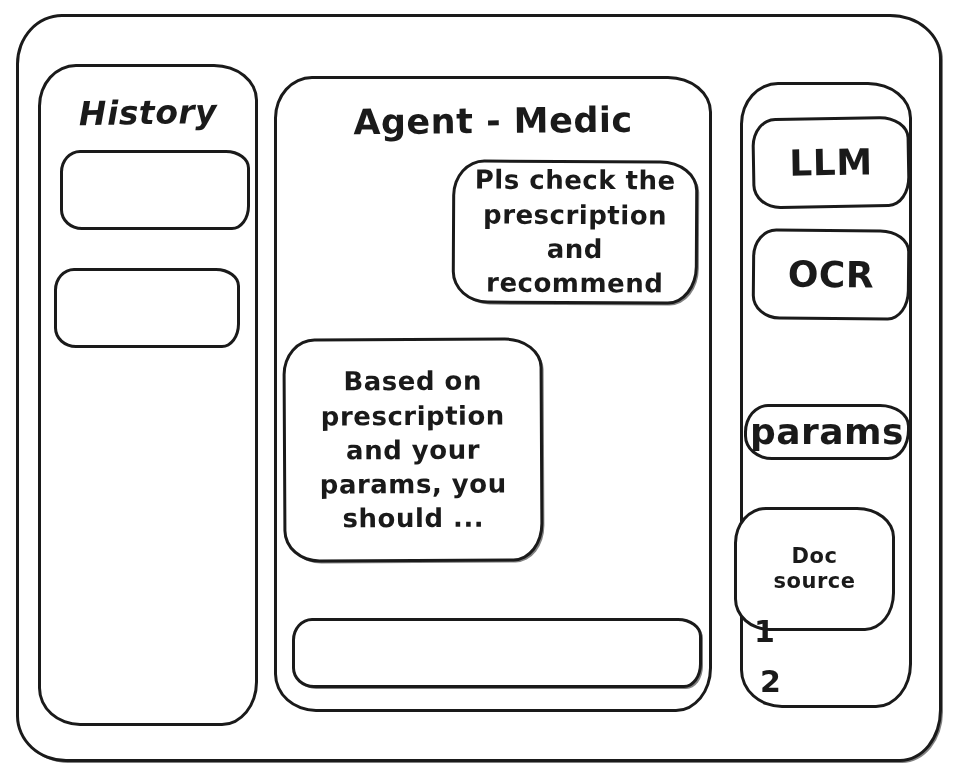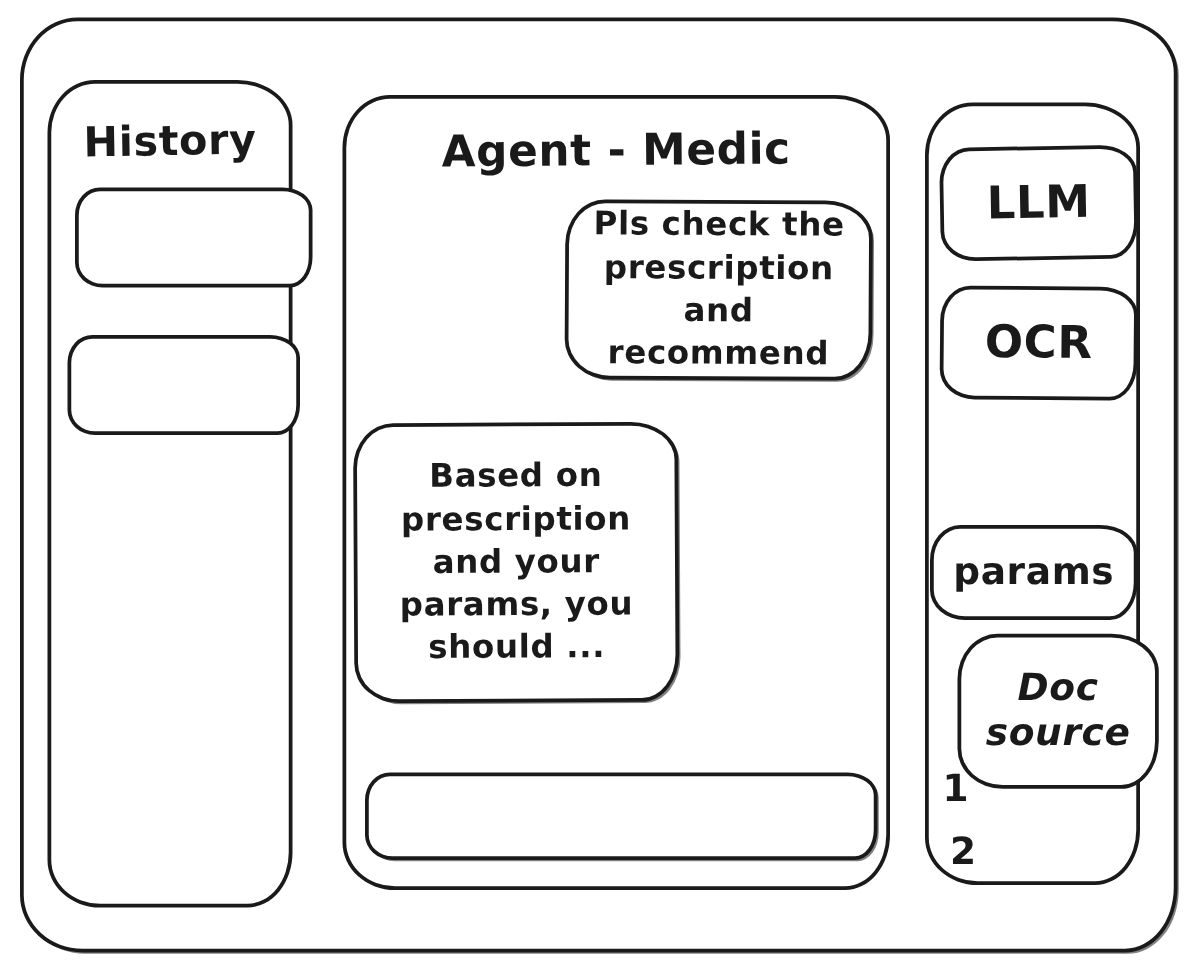--- a/index.html
+++ b/index.html
@@ -83,21 +83,21 @@
     font-family: "DejaVu Sans", sans-serif;
   }
 </style>
 </head>
 <body>
 
 <div class="stage">
 
   <div class="sk wobble-a dbl" style="left:16px; top:14px; width:926px; height:748px;"></div>
 
-  <div class="sk wobble-b" style="left:38px; top:64px; width:196px; height:662px;">
+  <div class="sk wobble-b" style="left:38px; top:64px; width:220px; height:662px;font-style:italic;">
     <div class="panel-title hand" style="top:26px; font-size:33px; transform:rotate(-1deg);">History</div>
   </div>
 
   <div class="sk wobble-c history-item" style="left:60px; top:150px; width:190px; height:80px;"></div>
 
   <div class="sk wobble-c history-item" style="left:54px; top:268px; width:186px; height:80px;"></div>
 
   <div class="sk wobble-b" style="left:274px; top:76px; width:438px; height:636px;">
     <div class="panel-title hand" style="top:22px; font-size:35px; transform:rotate(-0.5deg);">Agent - Medic</div>
   </div>
@@ -111,21 +111,21 @@
   </div>
 
   <input class="sk wobble-c dbl chat-input" type="text" style="left: 292px; top: 618px; width: 410px; height: 70px;" placeholder="">
 
   <div class="sk wobble-b" style="left:740px; top:82px; width:172px; height:626px;"></div>
 
   <button class="sk wobble-e tool-btn hand" style="left:752px; top:117px; width:158px; height:91px; font-size:36px; transform:rotate(-1deg);">LLM</button>
 
   <button class="sk wobble-e tool-btn hand" style="left:752px; top:229px; width:158px; height:91px; font-size:36px; transform:rotate(0.5deg);">OCR</button>
 
-  <button class="sk wobble-e tool-btn hand" style="left:744px; top:420px; width:166px; height:76px; font-size:30px;">params</button>
+  <button class="sk wobble-e tool-btn hand" style="left:744px; top:404px; width:166px; height:56px; font-size:36px;">params</button>
 
-  <button class="sk wobble-d tool-btn hand" style="left:766px; top:507px; width:161px; height:124px; font-size:30px;font-style:italic;">Doc source</button>
+  <button class="sk wobble-d tool-btn hand" style="left:734px; top:507px; width:161px; height:124px; font-size:21px;">Doc source</button>
 
   <button class="doc-num hand" style="left:754px; top:614px;">1</button>
 
   <button class="doc-num hand" style="left:760px; top:664px;">2</button>
 
 </div>
 
 </body></html>

